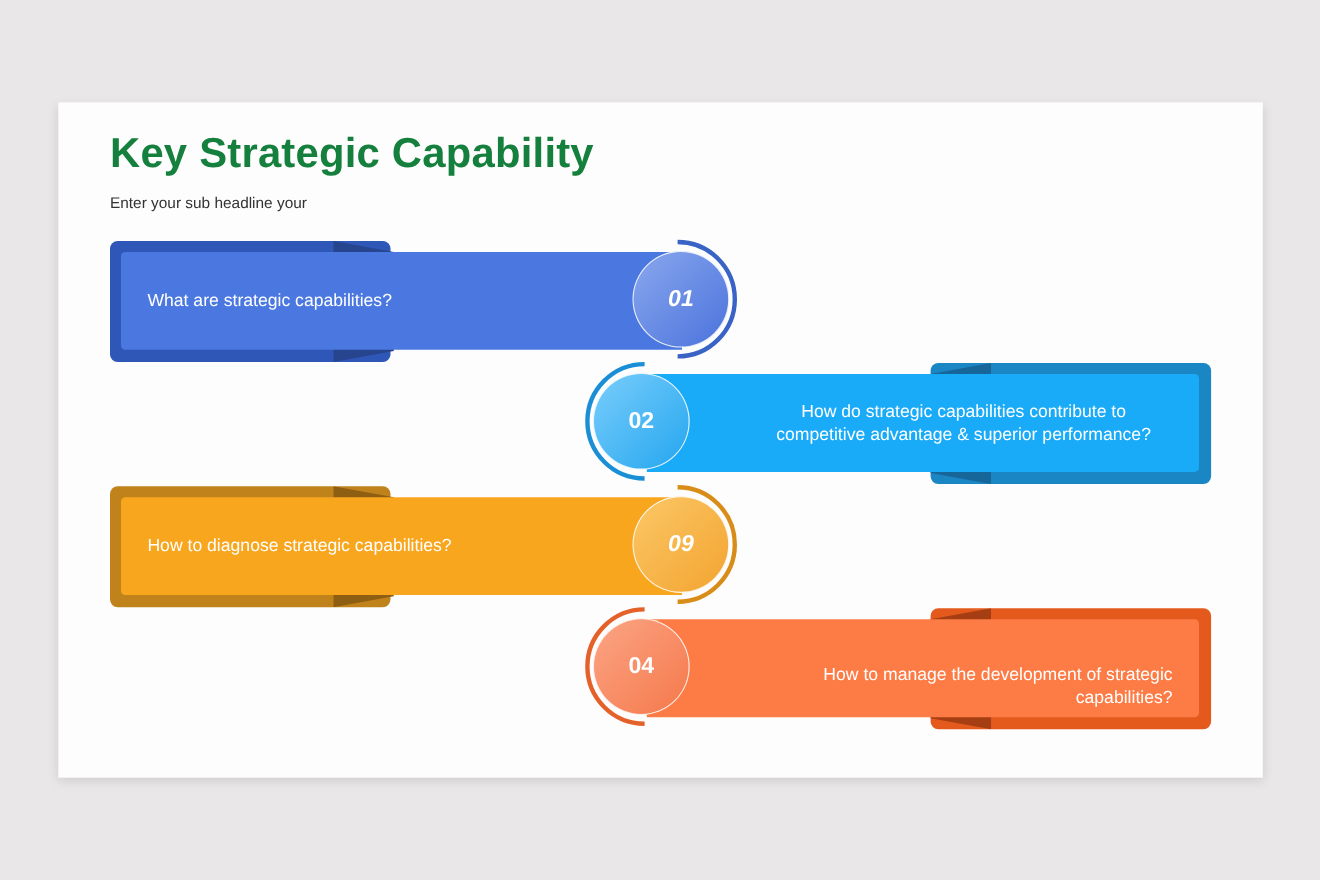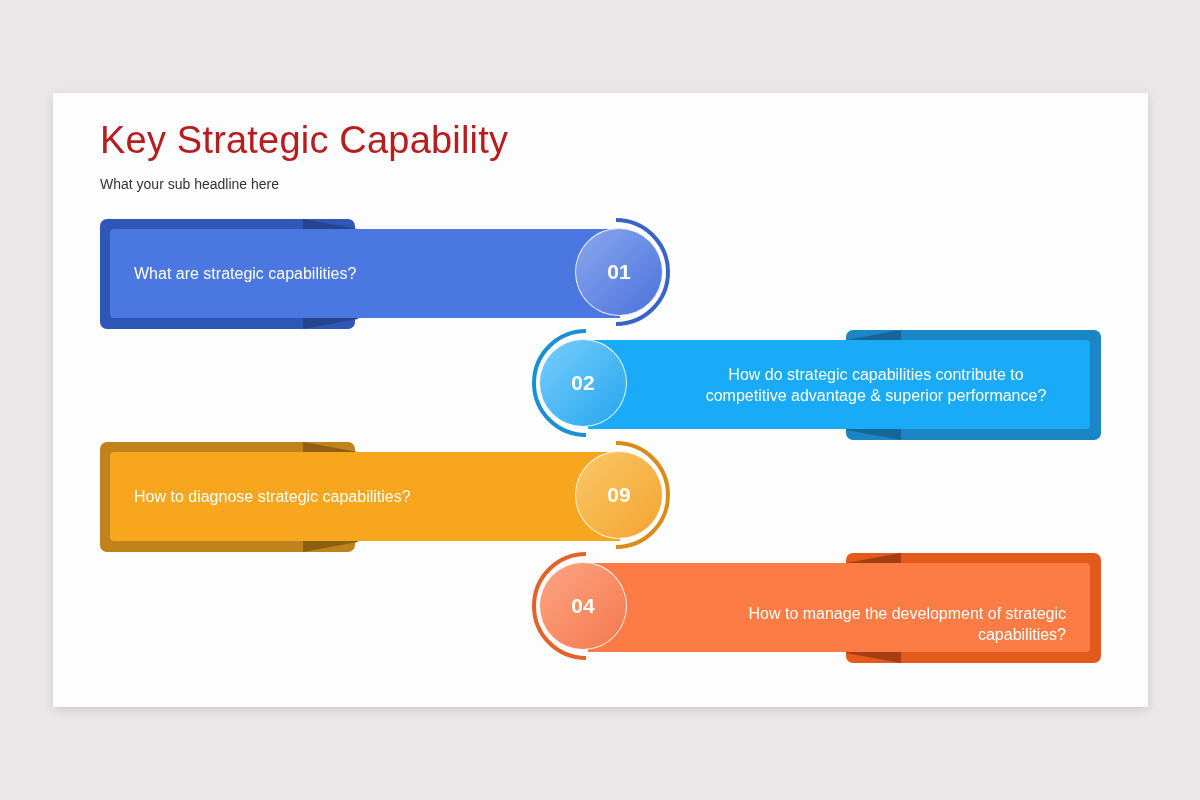--- a/index.html
+++ b/index.html
@@ -1,39 +1,39 @@
 <!DOCTYPE html>
 <html><head>
 <meta charset="utf-8">
 <style>
   html,body{margin:0;padding:0;}
   body{width:1200px;height:800px;background:#e9e7e8;position:relative;overflow:hidden;font-family:"Liberation Sans",sans-serif;}
   .slide{position:absolute;left:53px;top:93px;width:1095px;height:614px;background:#fdfdfd;box-shadow:0 3px 10px rgba(0,0,0,0.12);}
-  .title{position:absolute;left:47px;top:26px;font-size:38px;color:#b91c1c;font-weight:normal;letter-spacing:0.2px;white-space:nowrap;text-align:center;}
+  .title{position:absolute;left:47px;top:26px;font-size:38px;color:#15803d;font-weight:bold;letter-spacing:0.2px;white-space:nowrap;text-align:center;}
   .subtitle{position:absolute;left:47px;top:83px;font-size:14px;color:#333;white-space:nowrap;}
   .item{position:absolute;width:1095px;height:112px;left:0;}
   .back{position:absolute;top:0;height:110px;width:255px;border-radius:7px;}
   .wedge{position:absolute;}
   .front{position:absolute;top:10px;height:89px;color:#fff;display:flex;align-items:center;font-size:16px;line-height:21px;text-align:center;}
   .left .back{left:47px;}
   .left .front{left:57px;width:510px;border-radius:4px 0 0 4px;padding-left:24px;box-sizing:border-box;}
   .right .back{right:47px;}
   .right .front{left:535px;width:502px;border-radius:0 4px 4px 0;justify-content:flex-end;text-align:right;padding-right:24px;box-sizing:border-box;}
   .circle-wrap{position:absolute;top:-2px;width:114px;height:114px;}
   .arc{position:absolute;left:0;top:0;width:114px;height:114px;}
   .circle{position:absolute;left:16px;top:11px;width:88px;height:88px;border-radius:50%;border:1.5px solid rgba(255,255,255,0.85);box-sizing:border-box;display:flex;align-items:center;justify-content:center;color:#fff;font-weight:bold;font-size:21px;}
-  .left .circle-wrap{left:506px;}
+  .left .circle-wrap{left:506px;font-style:italic;}
   .right .circle-wrap{left:476px;}
 </style>
 </head>
 <body>
 
 <div class="slide">
   <div class="title">Key Strategic Capability</div>
-  <div class="subtitle">What your sub headline here</div>
+  <div class="subtitle">Enter your sub headline your</div>
 
   <div class="item left" style="top:126px;">
     <div class="back" style="background:#2f57b8;"></div>
     <svg class="wedge" style="left:250px;top:0;" width="60" height="110">
       <polygon points="0,0 55,10 55,100 0,110" fill="#27458f"></polygon>
     </svg>
     <div class="front" style="background:#4a77e0;">
       <span>What are strategic capabilities?</span>
     </div>
     <div class="circle-wrap">

